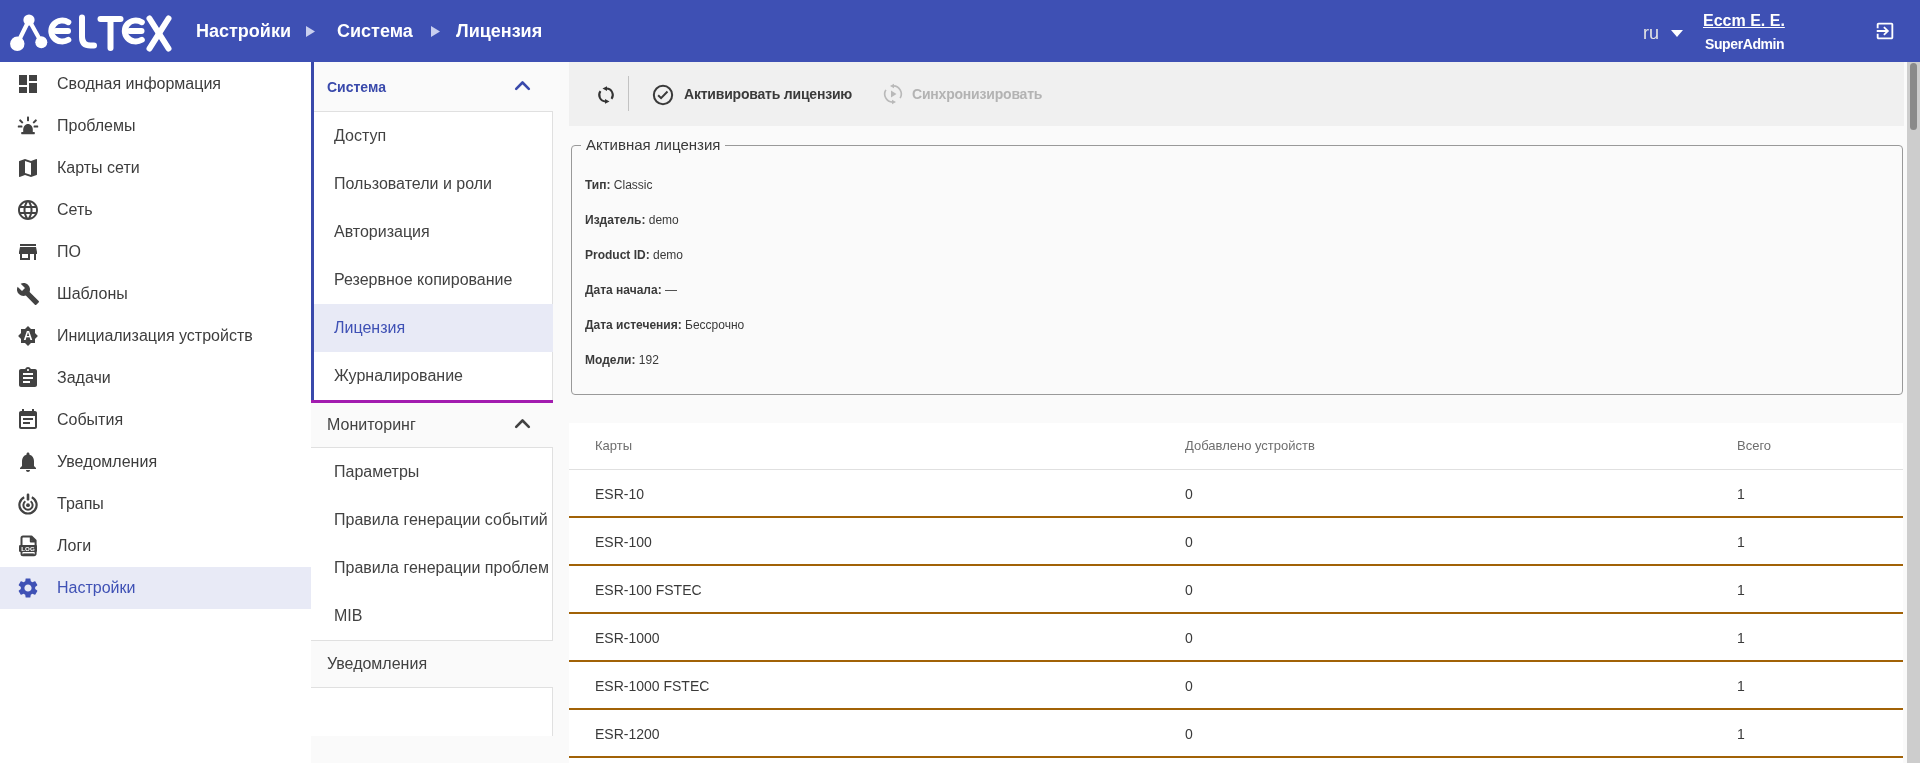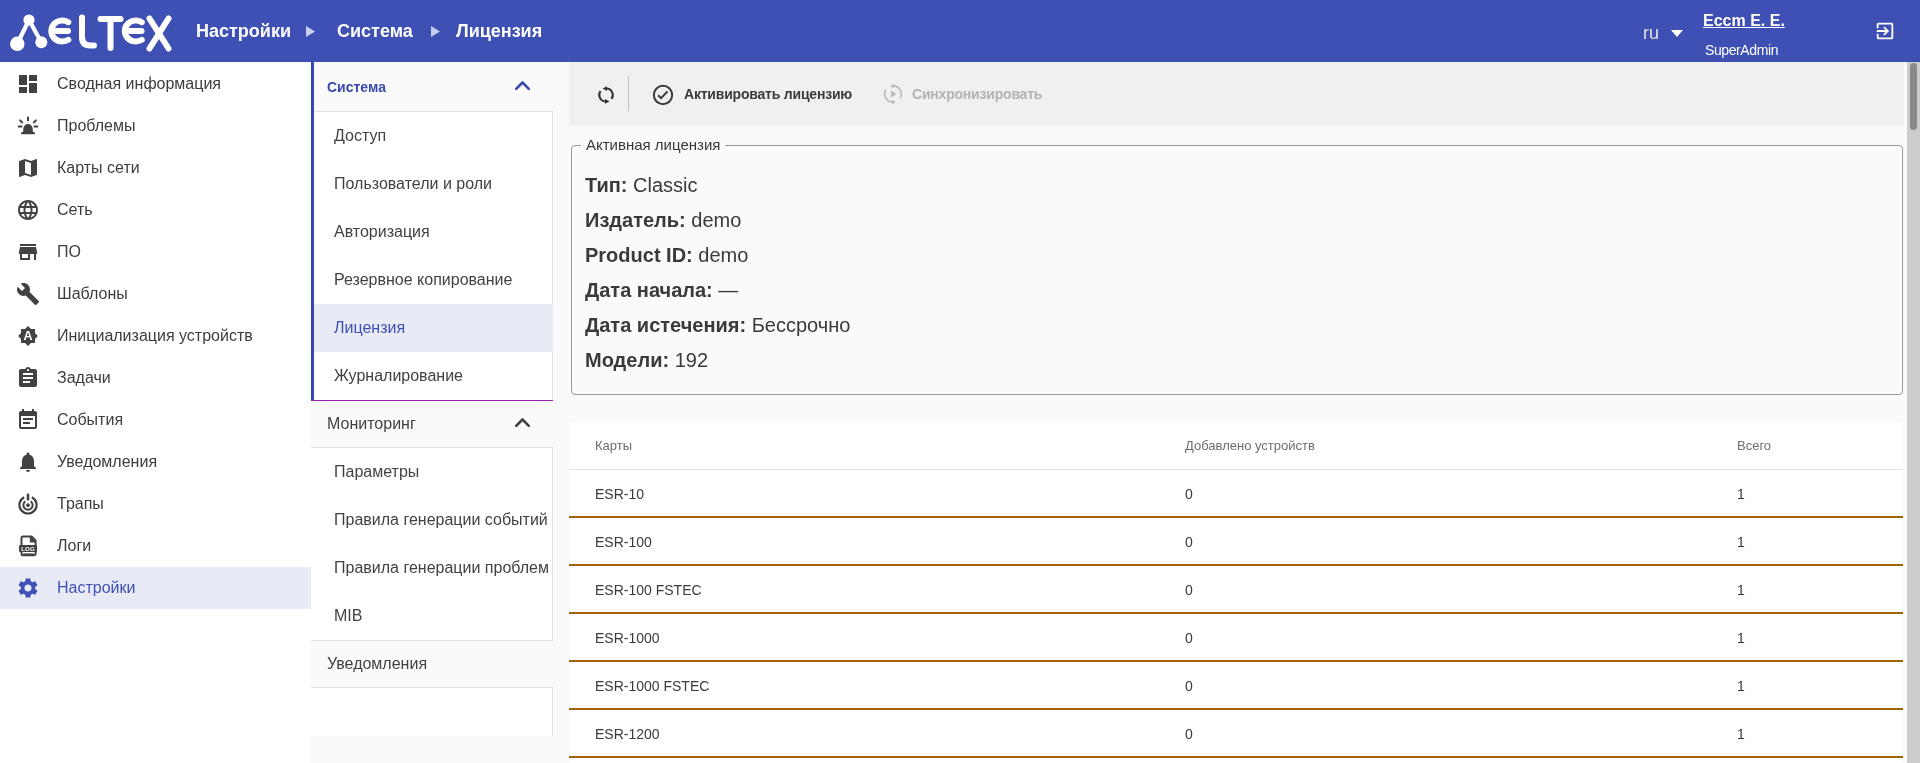--- a/index.html
+++ b/index.html
@@ -18,21 +18,21 @@
 .h2 span{margin-left:16px}
 .h2{font-size:16px}
 .h2 svg{position:absolute;right:22px;top:50%;margin-top:-7px}
 .i2{position:absolute;left:0;width:242px;height:48px;line-height:48px;font-size:16px;color:#424242;padding-left:23px;white-space:nowrap}
 .i2.sel{background:#e8eaf6;color:#3f51b5}
 #blubar{position:absolute;left:311px;top:62px;width:3px;height:338px;background:#3949ab;z-index:5}
 #toolbar{position:absolute;left:569px;top:62px;width:1335px;height:64px;background:#f0f0f0}
 .tbtxt{position:absolute;top:0;height:64px;line-height:64px;font-size:14px;letter-spacing:-0.2px;font-weight:bold;color:#3a3a3a;white-space:nowrap}
 #fset{position:absolute;left:571px;top:145px;width:1332px;height:250px;border:1px solid #999;border-radius:4px}
 #legend{position:absolute;left:581px;top:137px;height:16px;line-height:16px;background:#fafafa;padding:0 5px;font-size:15px;color:#3a3a3a}
-.fl{position:absolute;left:585px;height:20px;line-height:20px;font-size:20px;color:#3a3a3a}
+.fl{position:absolute;left:585px;height:20px;line-height:20px;font-size:12px;color:#3a3a3a}
 #tbl{position:absolute;left:569px;top:423px;width:1334px;height:340px;background:#fff}
 .th{position:absolute;top:0;height:46px;line-height:46px;font-size:13px;color:#6e6e6e;white-space:nowrap}
 .tr{position:absolute;width:1334px;height:48px;border-bottom:2px solid #a16207}
 .td{position:absolute;top:0;height:48px;line-height:48px;font-size:14px;color:#3a3a3a;white-space:nowrap}
 #sbtrack{position:absolute;left:1907px;top:62px;width:13px;height:701px;background:#cdcdcd}
 #sbthumb{position:absolute;left:1910px;top:63px;width:7px;height:67px;border-radius:4px;background:#8a8a8a}
 </style>
 </head>
 <body>
 <div id="hdr">
@@ -65,21 +65,21 @@
 <div class="bc" style="left:337px">Система</div>
 <svg class="abs" style="left:431px;top:26px" width="9" height="11" viewBox="0 0 9 11">
       <polygon points="0,0 9,5.5 0,11" fill="#c9cfef"></polygon>
     </svg>
 <div class="bc" style="left:456px">Лицензия</div>
 <div class="abs" style="left:1643px;top:0;height:74px;line-height:66px;color:#e5e5e5;font-size:18px">ru</div>
 <svg class="abs" style="left:1671px;top:30px" width="12" height="8" viewBox="0 0 12 8">
       <polygon points="0,0 12,0 6,7" fill="#fff"></polygon>
     </svg>
 <div class="abs" style="left:1703px;top:12px;color:#fff;font-size:16px;font-weight:bold;text-decoration:underline">Eccm E. E.</div>
-<div class="abs" style="left:1705px;top:42px;color:#fff;font-size:14px;letter-spacing:-0.4px;font-weight:normal">SuperAdmin</div>
+<div class="abs" style="left:1705px;top:36px;color:#fff;font-size:14px;letter-spacing:-0.4px;font-weight:bold">SuperAdmin</div>
 <svg class="abs" style="left:1874px;top:20px" width="22" height="22" viewBox="0 0 24 24" fill="#fff">
       <path d="M10.09 15.59L11.5 17l5-5-5-5-1.41 1.41L12.67 11H3v2h9.67l-2.58 2.59zM19 3H5c-1.11 0-2 .9-2 2v4h2V5h14v14H5v-4H3v4c0 1.1.89 2 2 2h14c1.1 0 2-.9 2-2V5c0-1.1-.9-2-2-2z"></path>
     </svg>
 </div>
 <div id="side1">
 <div class="s1" style="top:1px">
       <svg width="24" height="24" viewBox="0 0 24 24" fill="#424242">
         <path d="M3 13h8V3H3v10zm0 8h8v-6H3v6zm10 0h8V11h-8v10zm0-18v6h8V3h-8z"></path>
       </svg>
       <span>Сводная информация</span>
@@ -177,21 +177,21 @@
       <svg width="17" height="11" viewBox="0 0 17 11" fill="none">
         <path d="M2.2 8.8 L8.5 2.5 L14.8 8.8" stroke="#3949ab" stroke-width="2.6" stroke-linecap="round" stroke-linejoin="round"></path>
       </svg>
     </div>
 <div class="i2" style="top:50px">Доступ</div>
 <div class="i2" style="top:98px">Пользователи и роли</div>
 <div class="i2" style="top:146px">Авторизация</div>
 <div class="i2" style="top:194px">Резервное копирование</div>
 <div class="i2 sel" style="top:242px">Лицензия</div>
 <div class="i2" style="top:290px">Журналирование</div>
-<div class="h2" style="top:338px;height:48px;border-top:1px solid #a21caf">
+<div class="h2" style="top:338px;height:48px;border-top:3px solid #a21caf">
       <span>Мониторинг</span>
       <svg width="17" height="11" viewBox="0 0 17 11" fill="none">
         <path d="M2.2 8.8 L8.5 2.5 L14.8 8.8" stroke="#424242" stroke-width="2.6" stroke-linecap="round" stroke-linejoin="round"></path>
       </svg>
     </div>
 <div class="i2" style="top:386px">Параметры</div>
 <div class="i2" style="top:434px">Правила генерации событий</div>
 <div class="i2" style="top:482px">Правила генерации проблем</div>
 <div class="i2" style="top:530px">MIB</div>
 <div class="h2" style="top:578px;height:48px;border-top:1px solid #e0e0e0">

